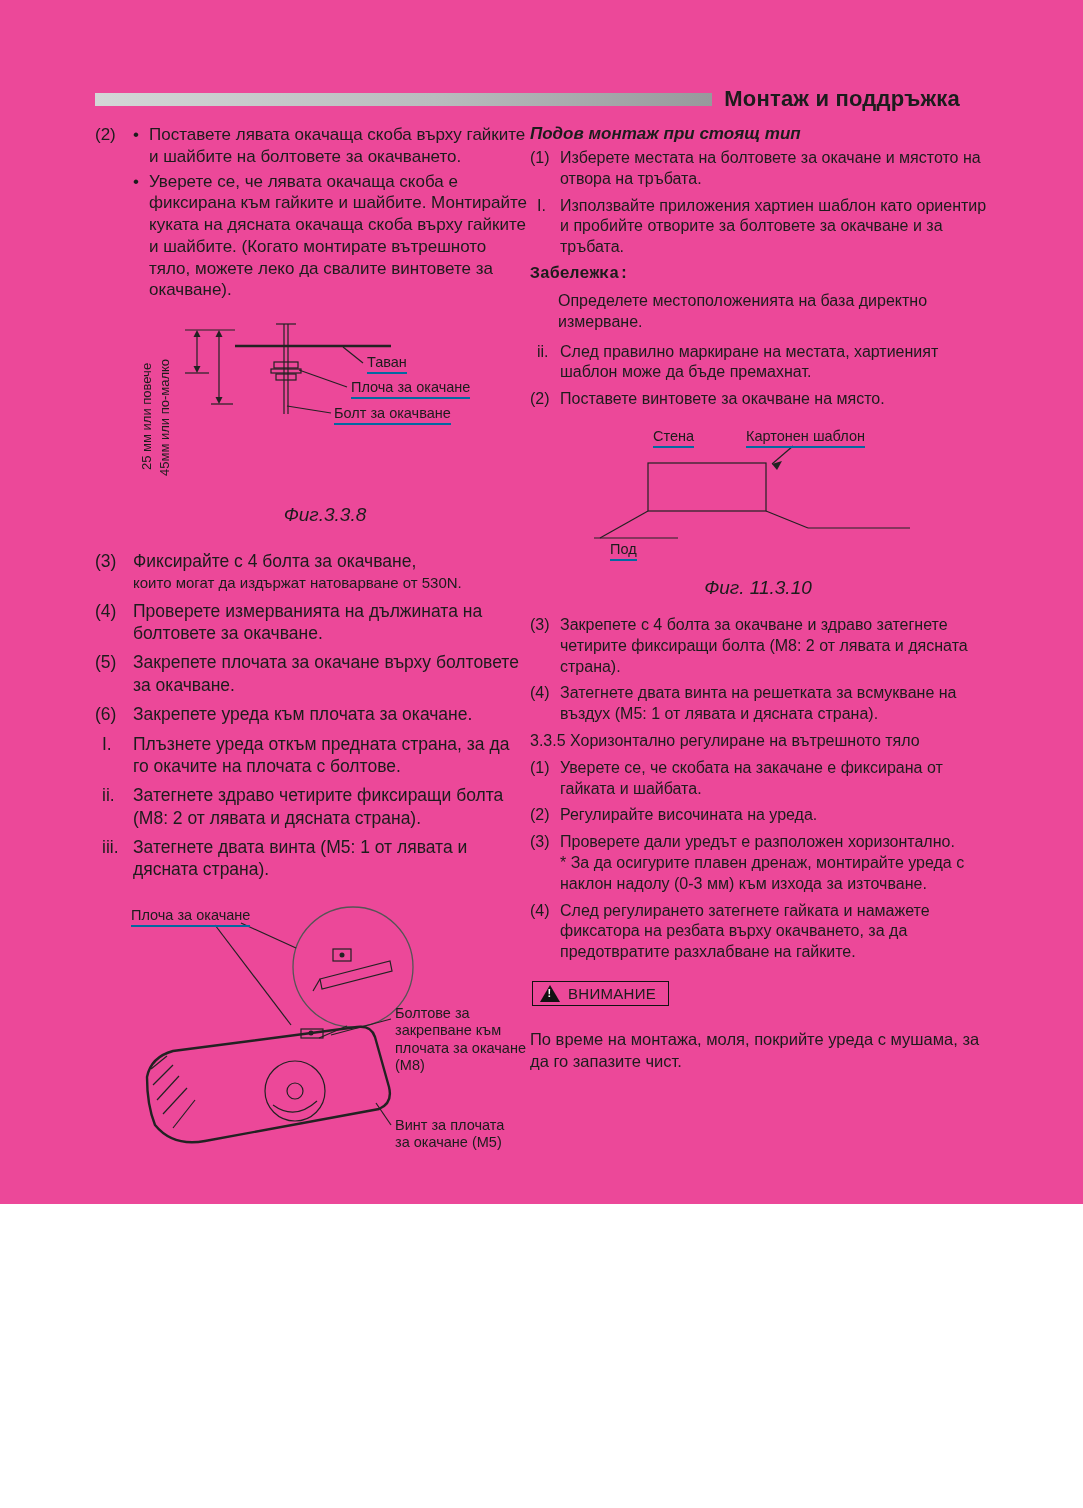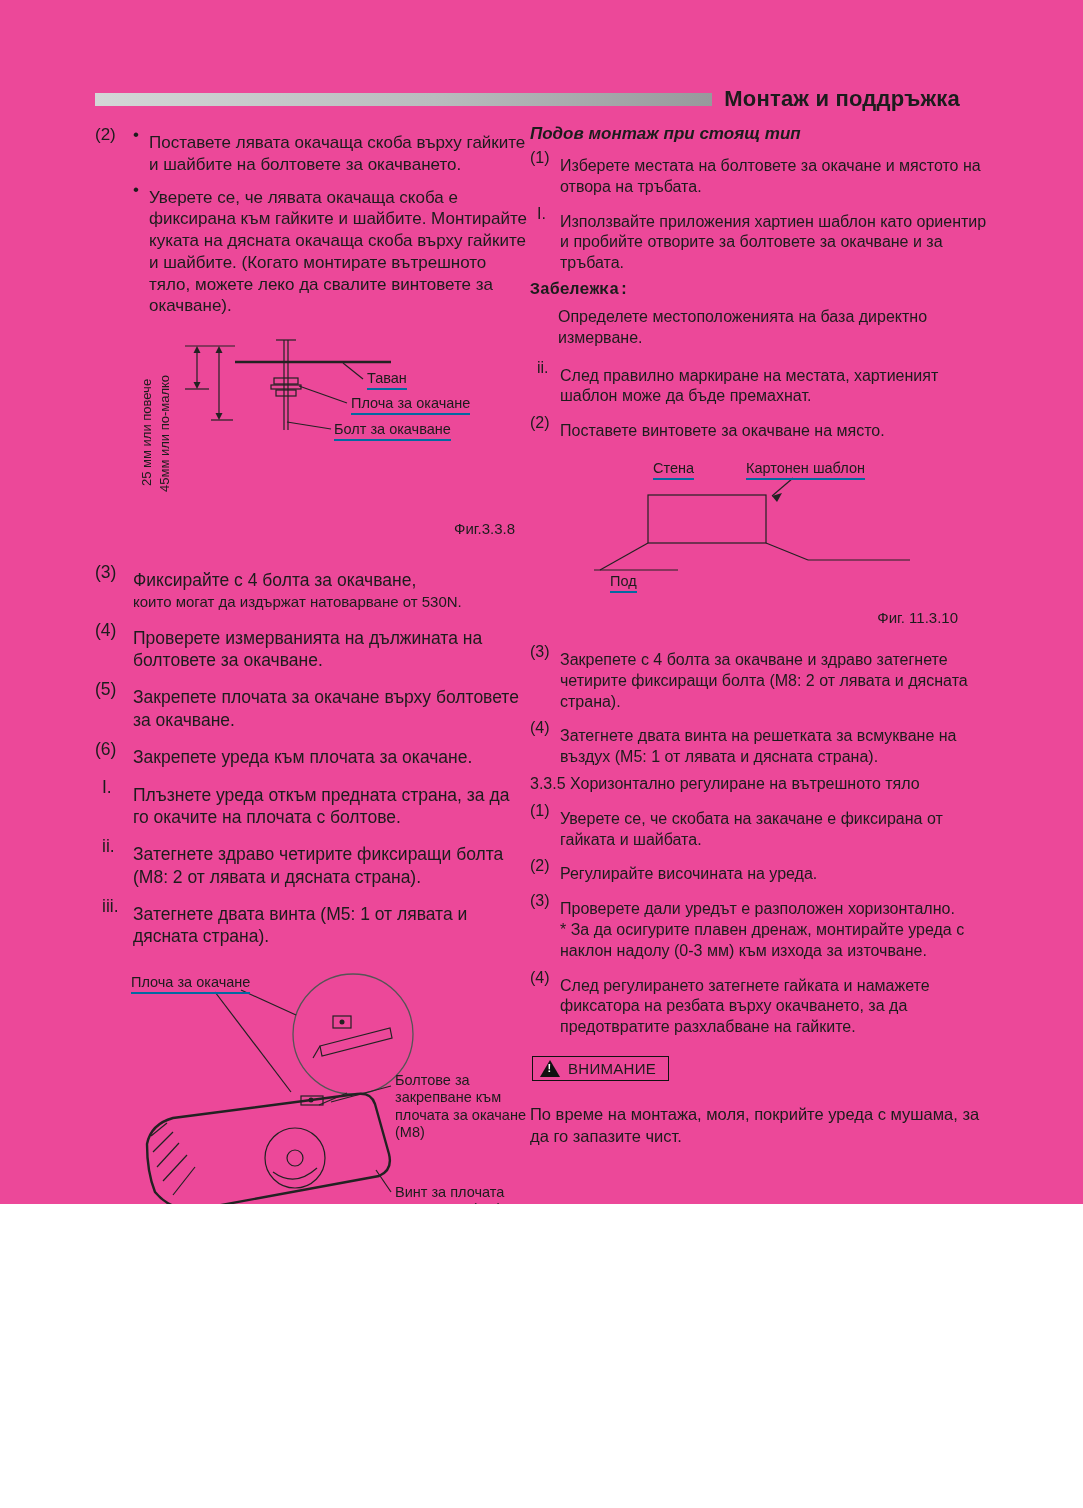--- a/index.html
+++ b/index.html
@@ -22,41 +22,41 @@
   .col-right { left:530px; width:462px; }
 
   
   .item { display:flex; align-items:flex-start; margin-bottom:5px; }
   .col-left .item { font-size:17px; line-height:1.28; }
   .col-left .steps .item { font-size:17.5px; margin-bottom:7px; }
   .col-right .item { font-size:16px; line-height:1.3; margin-bottom:6px; }
   .marker { flex:0 0 38px; }
   .col-right .marker { flex:0 0 30px; }
   .marker.rm { padding-left:7px; }
-  .itext { flex:1;margin-top:8px; }
+  .itext { flex:1; }
   .sub { font-size:15px; margin-top:1px; }
   .bullets { flex:1; }
   .bullet-row { display:flex; margin-bottom:3px; }
   .bullet { flex:0 0 16px; }
 
   .rc-heading { font-size:17px; font-weight:bold; font-style:italic; margin-bottom:4px; }
   .note-label { font-weight:bold; font-size:16.5px; margin:3px 0 8px 0;font-family:Liberation Mono, monospace; }
   .note-text { font-size:16px; line-height:1.3; padding-left:28px; margin-bottom:9px; }
   .section-line { font-size:16px; line-height:1.3; margin:2px 0 6px 0; }
   .closing { font-size:16.5px; line-height:1.35; margin-top:10px; }
 
   
   .figure { position:relative; }
   .fig338 { width:380px; margin:14px 0 24px 40px; }
   .fig339 { width:440px; margin:18px 0 0 0; }
   .fig3310 { width:400px; margin:18px 0 0 28px; }
   .fig-label { position:absolute; font-size:14.5px; line-height:1.2; white-space:nowrap; }
   .fig-label.ml { white-space:normal; }
   .fig-label.ul { border-bottom:2px solid #0369a1; padding-bottom:1px; }
-  .fig-caption { text-align:right; font-size:15px; margin-top:14px; }
+  .fig-caption { text-align:center; font-size:19px; margin-top:14px;font-style:italic; }
   .fig339 .fig-caption { margin-top:58px; }
   svg { display:block; }
   .ln { stroke:#222; stroke-width:1.2; fill:none; }
   .ln2 { stroke:#222; stroke-width:2.4; fill:none; }
   .lng { stroke:#555; stroke-width:1.3; fill:none; }
   .fillb { fill:#222; stroke:none; }
   .vtext { font-size:13px; fill:#1c1c1c; font-family:"Liberation Sans","DejaVu Sans",sans-serif; }
 
   
   .warning-box { display:inline-flex; align-items:center; gap:8px; border:1.6px solid #111;

